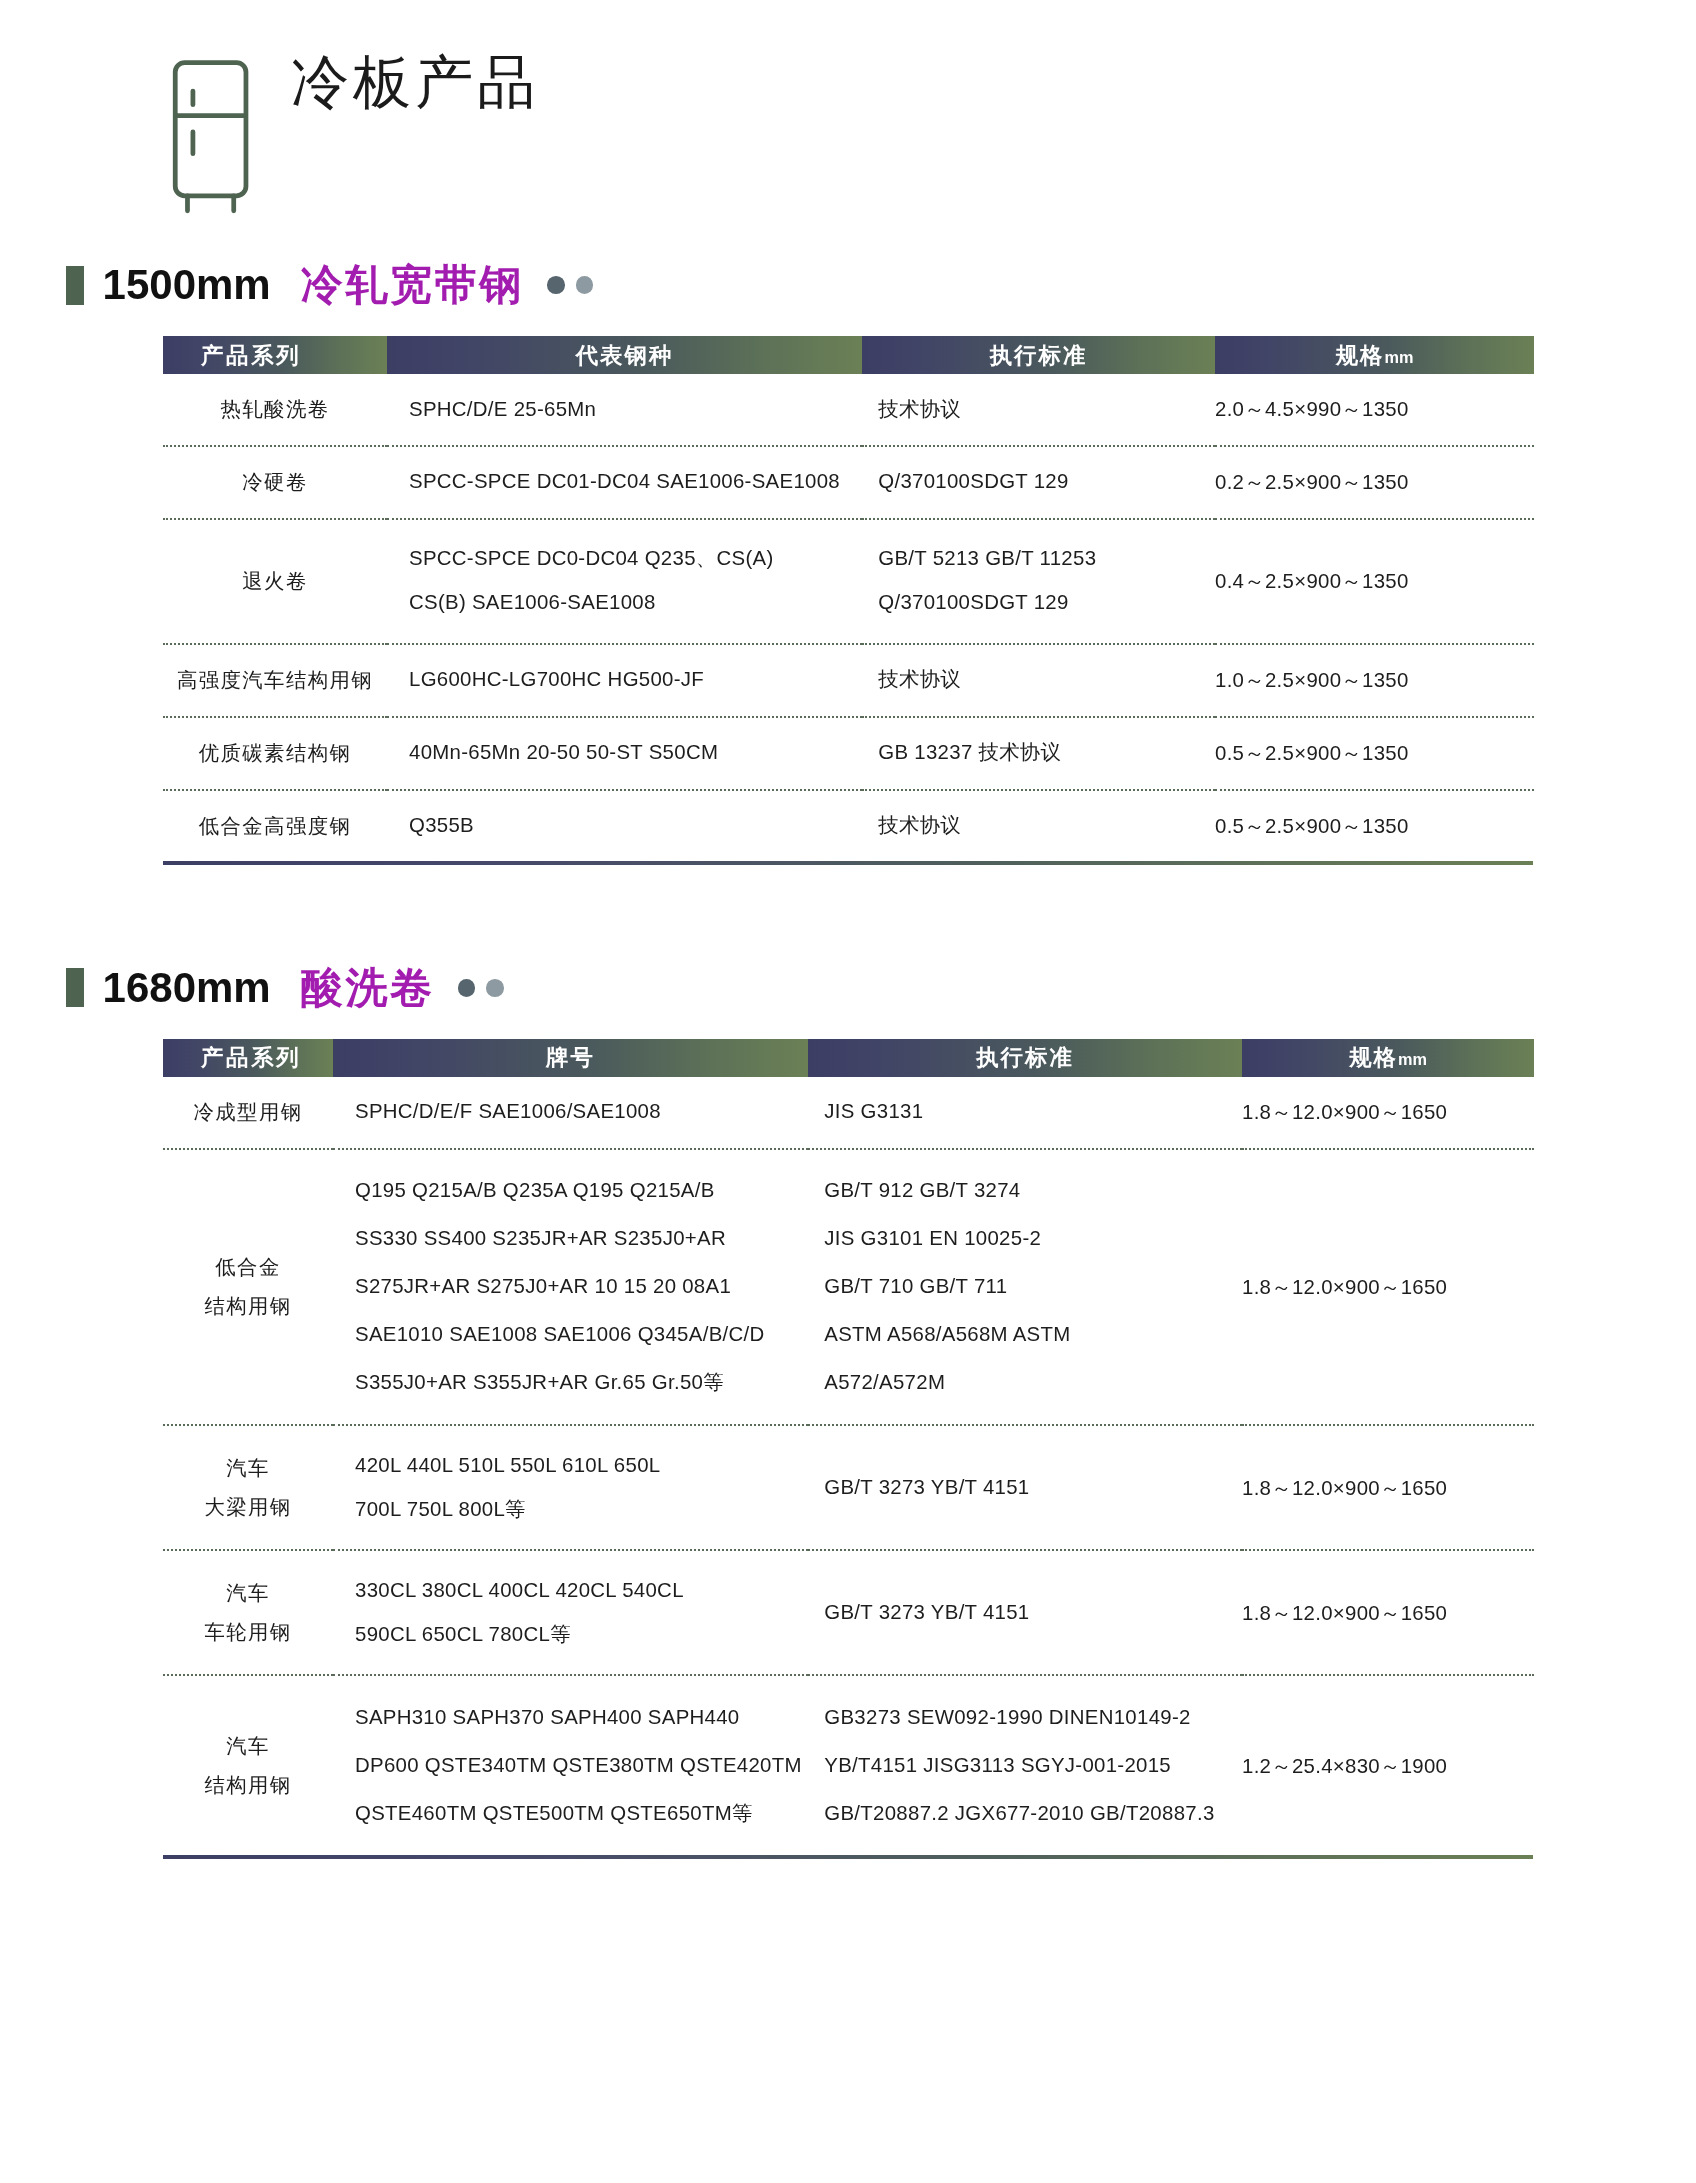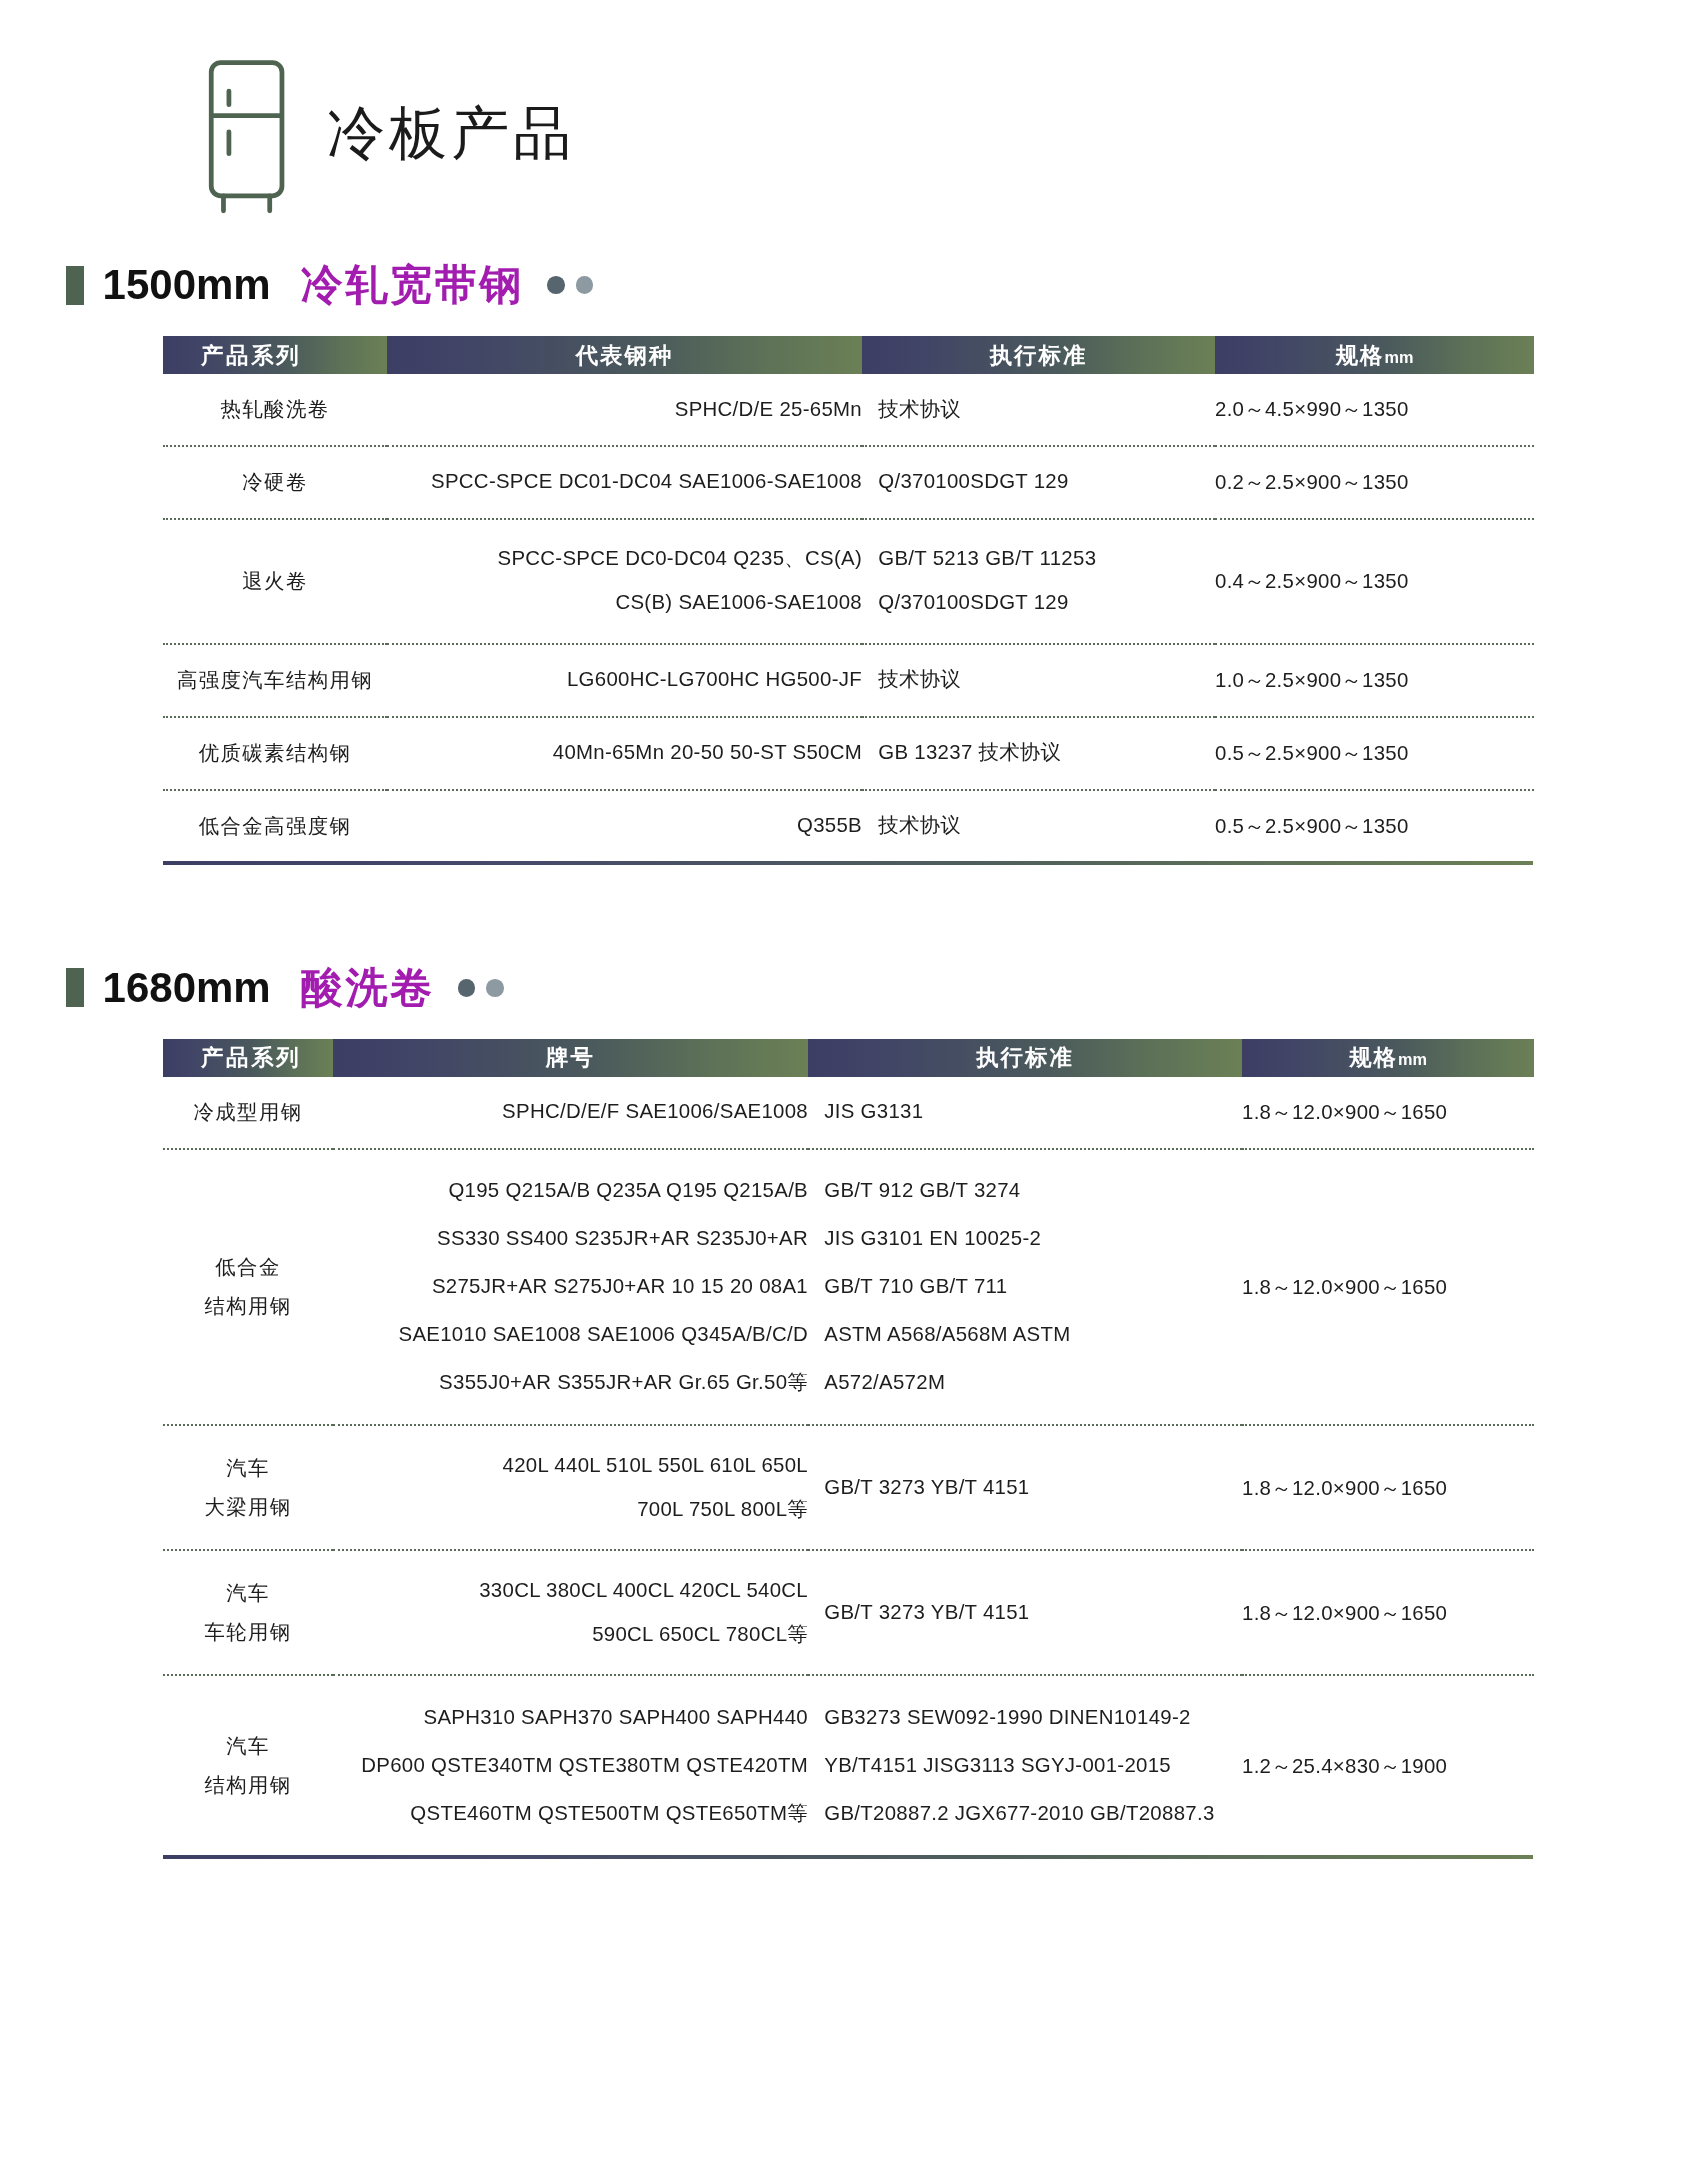--- a/index.html
+++ b/index.html
@@ -18,23 +18,22 @@
     position: relative;
     width: 1696px;
     min-height: 2183px;
     box-sizing: border-box;
     padding: 0;
   }
 
   
   .page-header {
     display: flex;
-    align-items: center;
+    align-items: flex-start;
     padding: 53px 0 0 163px;
-    margin-left: 36px;
   }
   .fridge-icon {
     width: 102px;
     height: 170px;
     position: relative;
     flex: none;
   }
   .fridge-icon svg { display: block; }
   .page-title {
     font-size: 58px;
@@ -131,21 +130,20 @@
   }
   .c-series {
     text-align: center;
     letter-spacing: 1.4px;
     width: 224px;
   }
   .c-grade {
     padding-left: 22px !important;
     letter-spacing: 0.3px;
     line-height: 1.75;
-    text-align: right;
   }
   .c-std {
     padding-left: 16.3px !important;
     letter-spacing: 0.3px;
     line-height: 1.75;
   }
   .c-spec {
     letter-spacing: 0.3px;
   }
   .twoline div { padding: 4.1px 0; }

